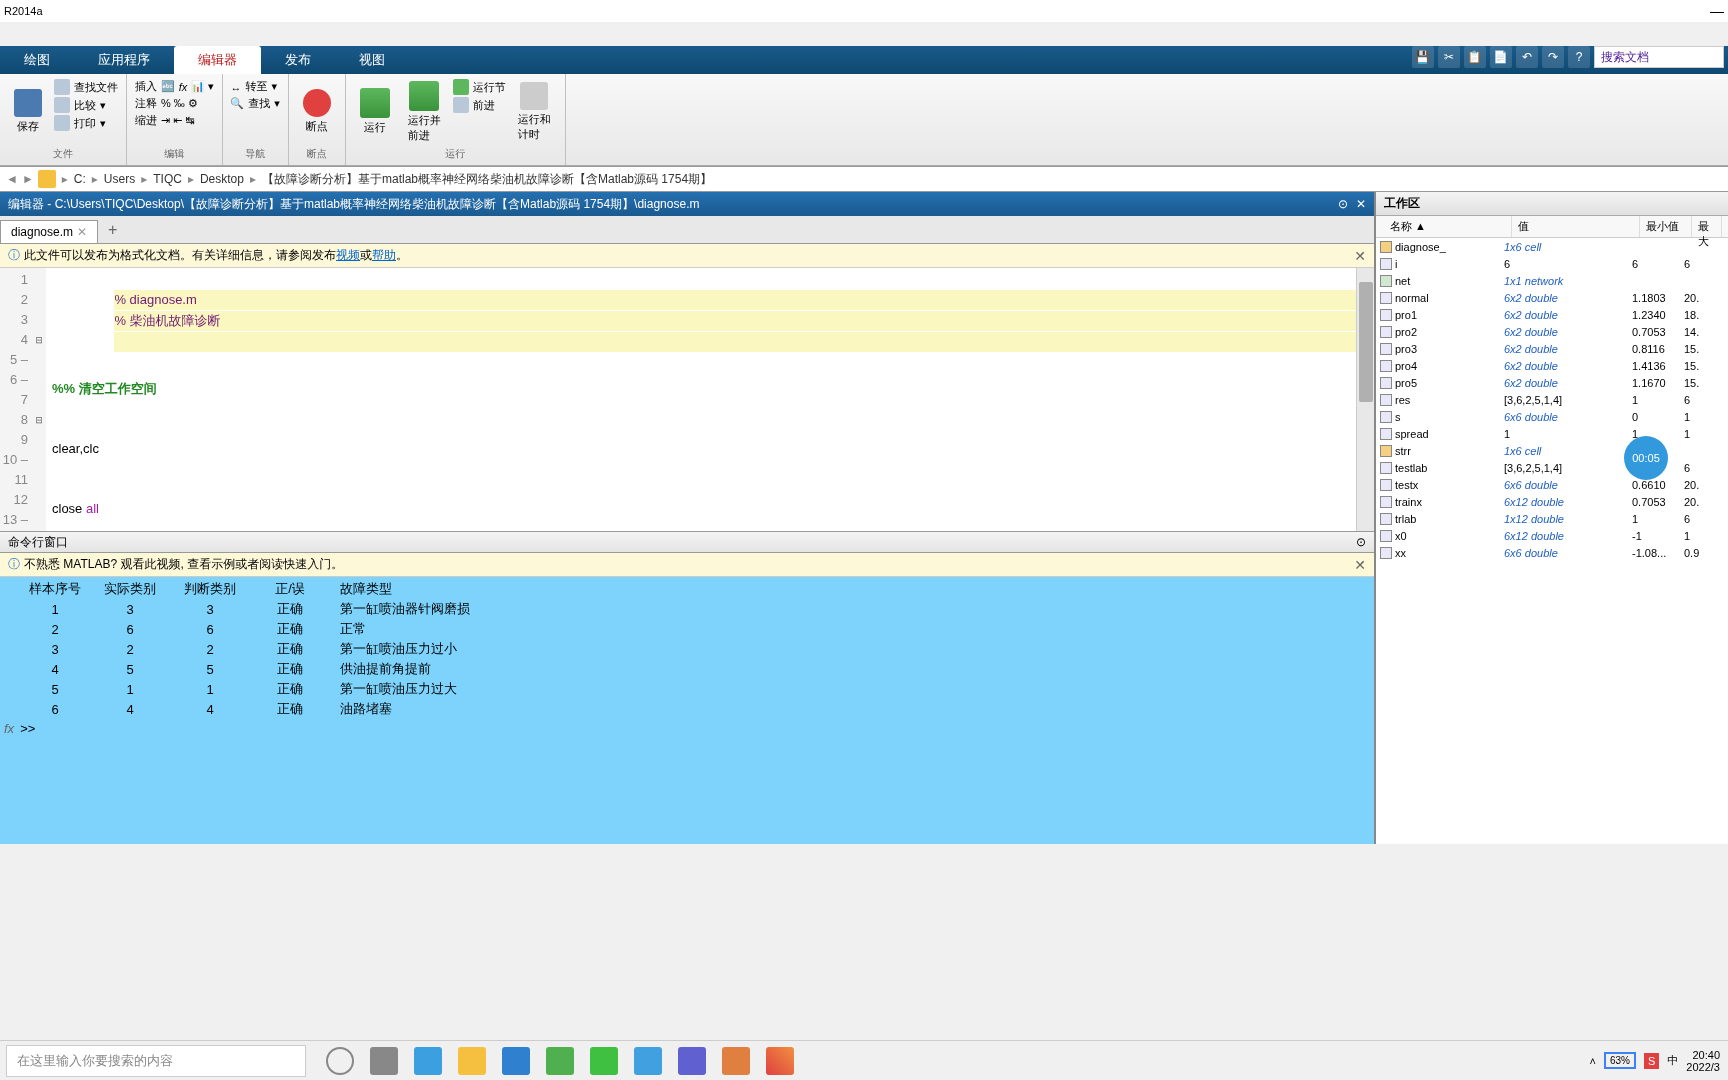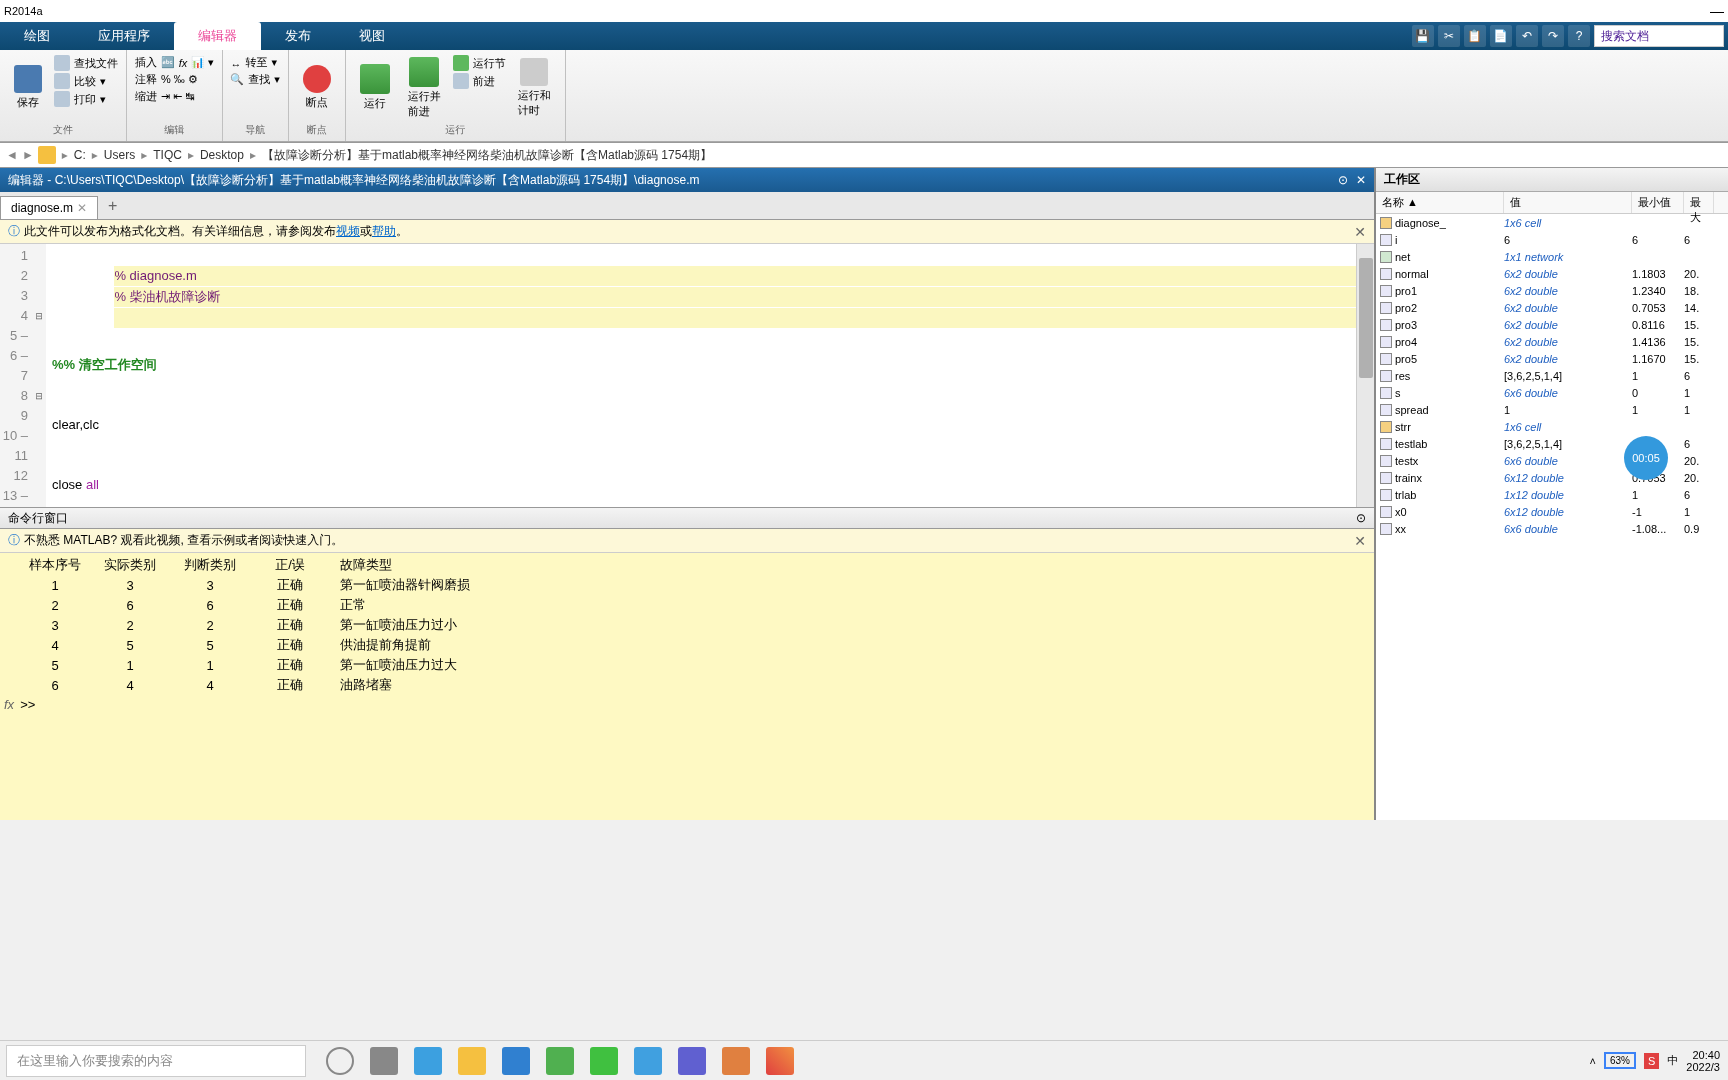--- a/index.html
+++ b/index.html
@@ -1,22 +1,22 @@
 <!DOCTYPE html>
 <html><head>
 <meta charset="utf-8">
 <style>
 * { margin: 0; padding: 0; box-sizing: border-box; font-family: "Microsoft YaHei", Arial, sans-serif; }
 body { background: #f0f0f0; width: 1728px; height: 1080px; overflow: hidden; font-size: 12px; }
 .titlebar { height: 22px; background: #fff; display: flex; align-items: center; padding: 0 4px; justify-content: space-between; }
 .titlebar-left { font-size: 11px; }
 .titlebar-right { display: flex; gap: 12px; font-size: 14px; }
-.tabs-row { height: 28px; background: linear-gradient(#1a5a8a, #0d4870); display: flex; align-items: center; }
+.tabs-row { height: 28px; background: linear-gradient(#1a5a8a, #0d4870); display: flex; align-items: flex-start; margin-top: 24px; }
 .main-tab { padding: 5px 24px; color: #fff; font-size: 13px; cursor: pointer; }
-.main-tab.active { background: #fff; color: #ec4899; border-radius: 3px 3px 0 0; }
+.main-tab.active { background: #fff; color: #b91c1c; border-radius: 3px 3px 0 0; }
 .toolbar-right-icons { margin-left: auto; display: flex; align-items: center; gap: 4px; padding-right: 4px; }
 .mini-icon { width: 22px; height: 22px; background: rgba(255,255,255,0.15); border-radius: 2px; display: flex; align-items: center; justify-content: center; color: #fff; }
 .search-docs { width: 130px; height: 22px; background: #fff; border: 1px solid #ccc; padding: 0 6px; color: #4c1d95; font-size: 12px; display: flex; align-items: center; }
 .ribbon { height: 92px; background: linear-gradient(#f8f8f8, #e8e8e8); border-bottom: 1px solid #aaa; display: flex; }
 .ribbon-group { border-right: 1px solid #c0c0c0; padding: 4px 8px; display: flex; flex-direction: column; }
 .ribbon-group-label { text-align: center; font-size: 10px; color: #666; margin-top: auto; padding-top: 2px; }
 .ribbon-content { display: flex; gap: 6px; flex: 1; }
 .big-btn { display: flex; flex-direction: column; align-items: center; justify-content: center; gap: 2px; padding: 2px 6px; cursor: pointer; }
 .big-btn-icon { width: 28px; height: 28px; background: #d0d0d0; border-radius: 3px; }
 .big-btn-label { font-size: 11px; }
@@ -48,34 +48,34 @@
 .code-line { height: 20px; }
 .hl-section { background: #fbf7c0; display: inline-block; width: 100%; }
 .c-comment { color: #701a75; }
 .c-section { color: #228822; font-weight: bold; }
 .c-str { color: #a020a0; }
 .scroll-v { width: 18px; background: #e8e8e8; border-left: 1px solid #ccc; position: relative; }
 .scroll-thumb { position: absolute; top: 14px; width: 14px; left: 2px; height: 120px; background: #b0b0b0; border-radius: 2px; }
 .cmd-header { height: 22px; background: linear-gradient(#f4f4f4,#e4e4e4); border-top: 1px solid #999; border-bottom: 1px solid #999; display: flex; align-items: center; padding: 0 8px; font-size: 12px; }
 .cmd-header-icon { margin-left: auto; }
 .cmd-banner { height: 24px; background: #fdf8d8; border-bottom: 1px solid #ccc; display: flex; align-items: center; padding: 0 8px; font-size: 12px; }
-.cmd-body { flex: 1; background: #fef9c3; font-family: Consolas, monospace; font-size: 13px; padding: 2px 0; position: relative; }
+.cmd-body { flex: 1; background: #7dd3fc; font-family: Consolas, monospace; font-size: 13px; padding: 2px 0; position: relative; }
 .cmd-table { padding-left: 20px; }
 .cmd-row { display: flex; height: 20px; align-items: center; }
 .cmd-cell { display: inline-block; }
 .cmd-c1 { width: 70px; text-align: center; }
 .cmd-c2 { width: 80px; text-align: center; }
 .cmd-c3 { width: 80px; text-align: center; }
 .cmd-c4 { width: 80px; text-align: center; }
 .cmd-c5 { padding-left: 10px; }
 .cmd-prompt-row { display: flex; align-items: center; padding: 2px 4px; }
 .fx-icon { font-style: italic; color: #666; margin-right: 6px; }
 .right-col { width: 352px; display: flex; flex-direction: column; background: #fff; }
 .ws-header { height: 24px; background: linear-gradient(#f4f4f4,#e0e0e0); border-bottom: 1px solid #aaa; display: flex; align-items: center; padding: 0 8px; font-size: 12px; font-weight: bold; }
-.ws-cols { height: 22px; display: flex; border-bottom: 1px solid #ccc; background: #f8f8f8; font-size: 11px; }
+.ws-cols { height: 22px; display: flex; border-bottom: 1px solid #ccc; background: #f8f8f8; font-size: 11px; padding-left: 8px; }
 .ws-col { padding: 3px 6px; border-right: 1px solid #ddd; }
 .ws-col1 { width: 128px; }
 .ws-col2 { width: 128px; }
 .ws-col3 { width: 52px; }
 .ws-col4 { width: 30px; }
 .ws-body { flex: 1; overflow: hidden; }
 .ws-row { display: flex; height: 17px; align-items: center; font-size: 11px; }
 .ws-name { width: 128px; padding-left: 4px; display: flex; align-items: center; gap: 3px; }
 .ws-val { width: 128px; color: #2060c0; font-style: italic; }
 .ws-val.plain { color: #000; font-style: normal; }

